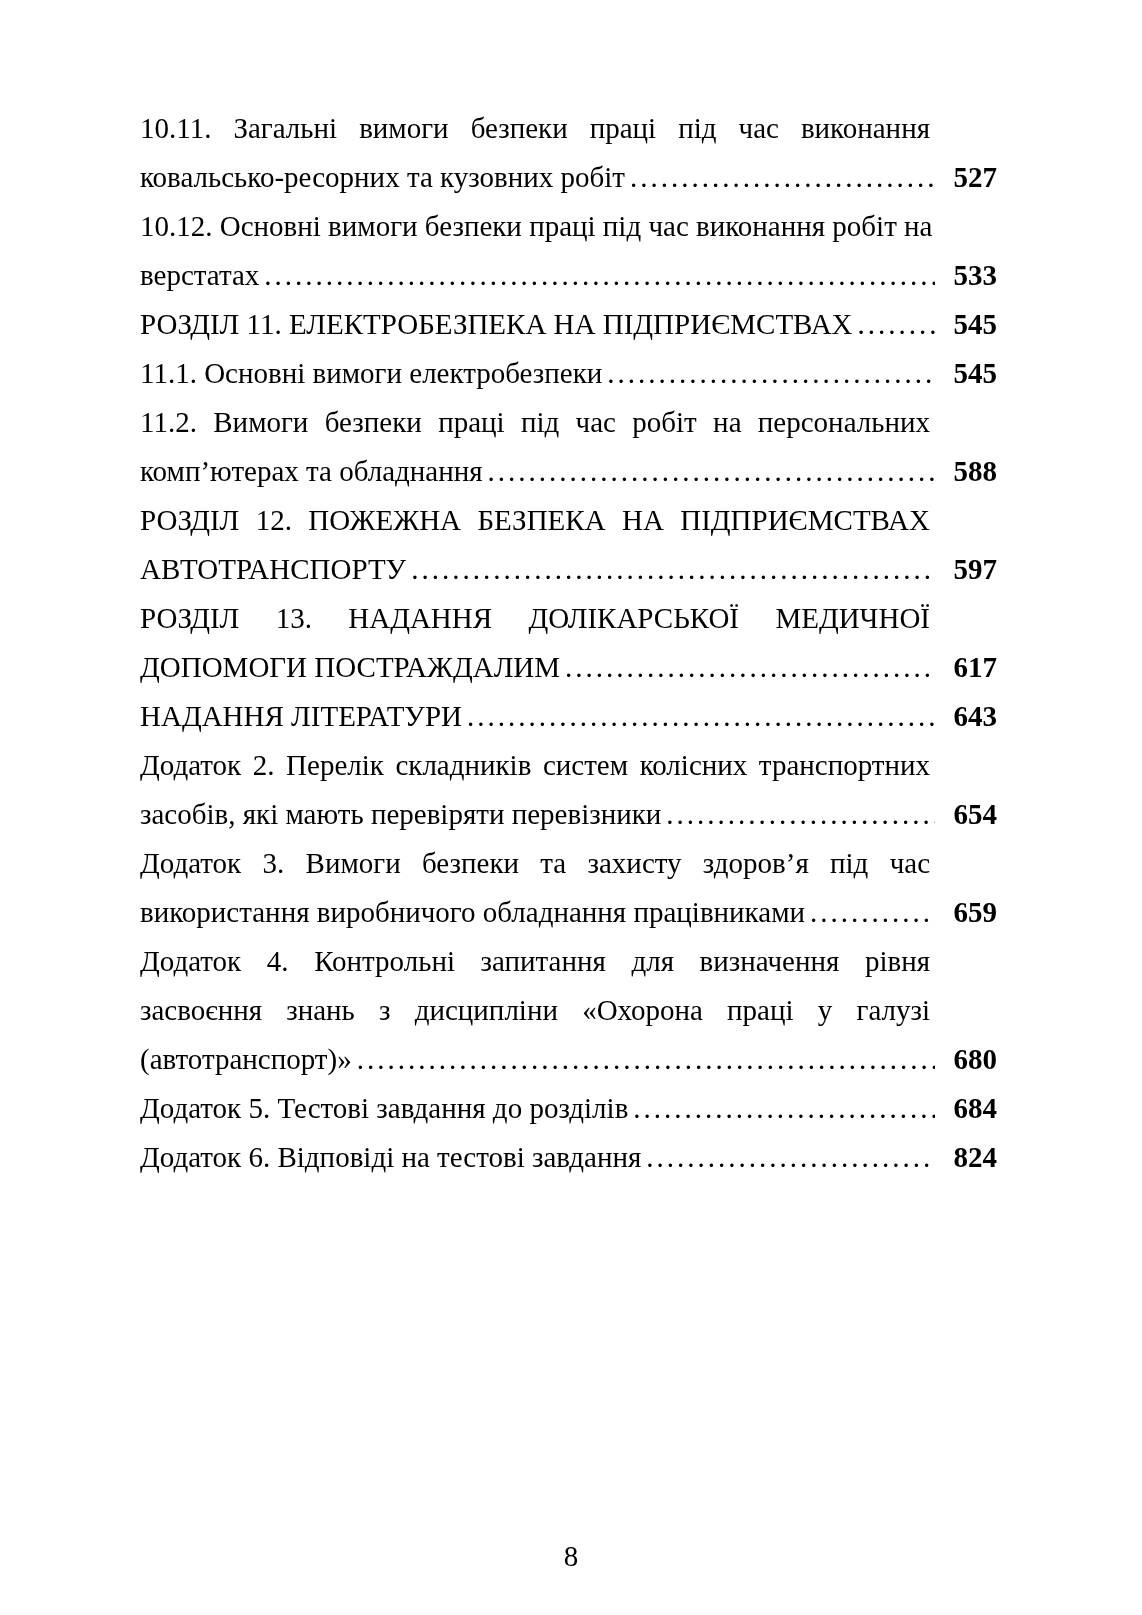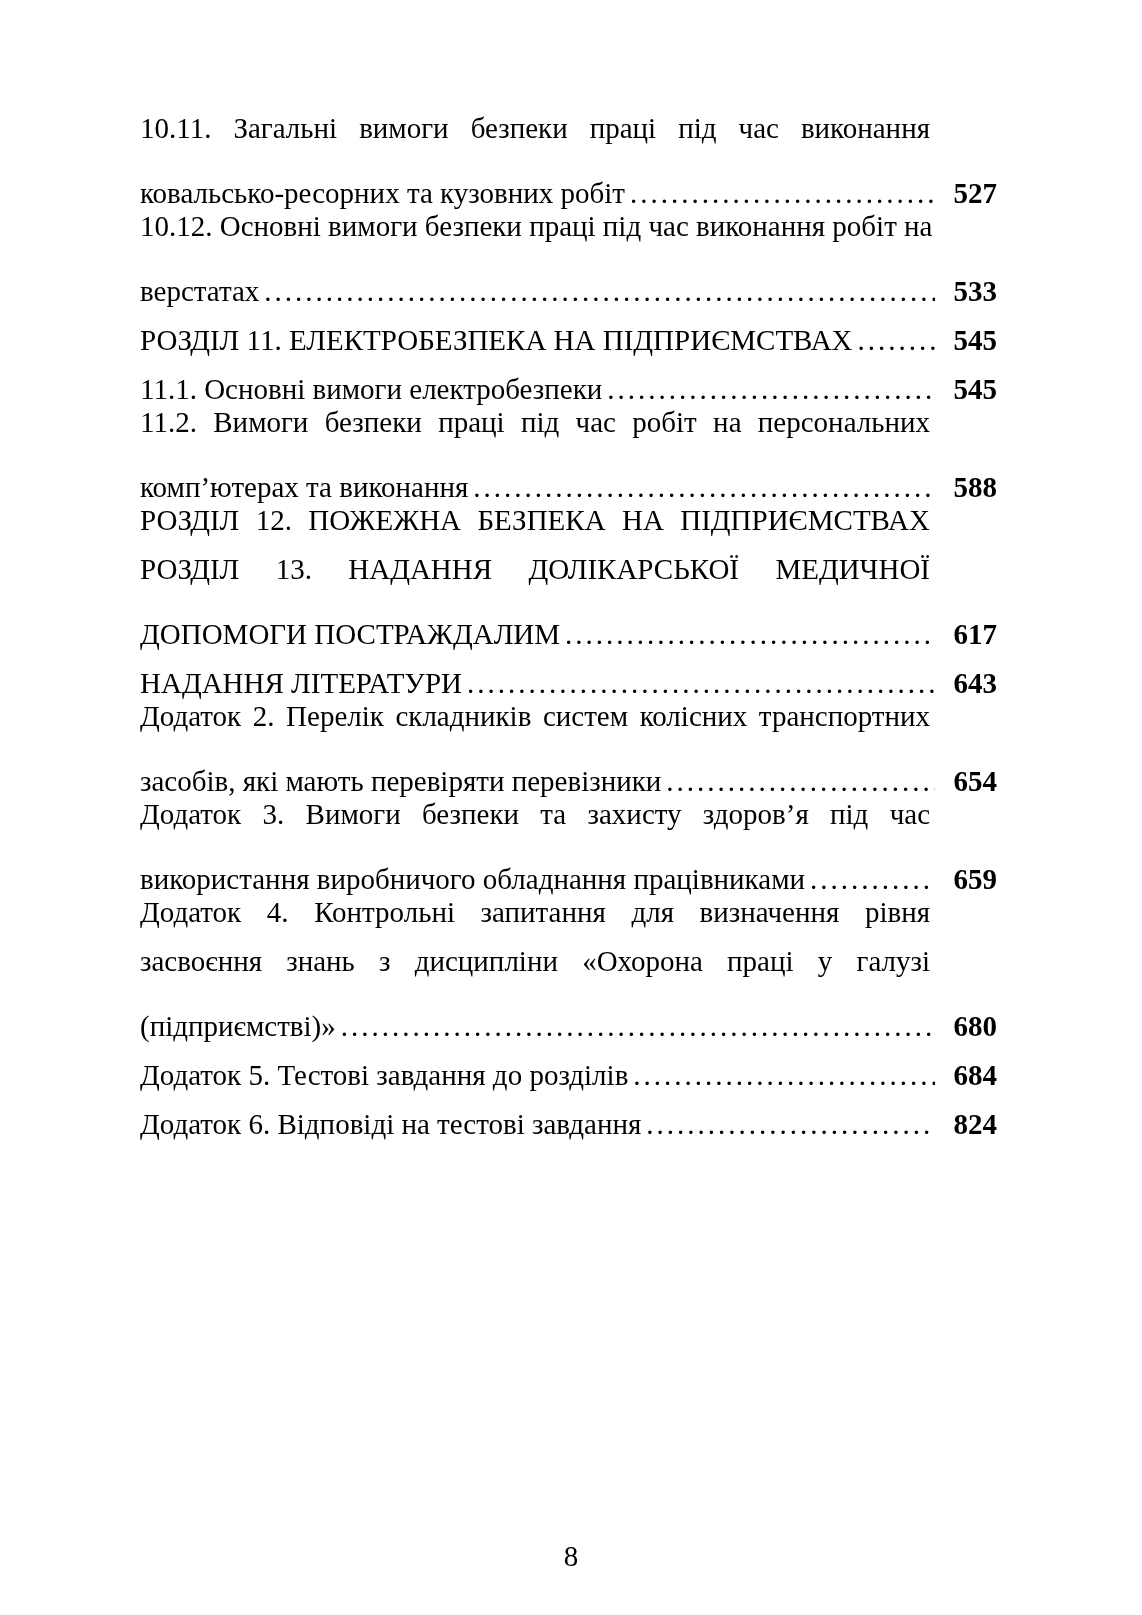--- a/index.html
+++ b/index.html
@@ -26,21 +26,21 @@
     text-align: justify;
     text-align-last: justify;
     text-justify: inter-word;
     padding-right: 67px;
     white-space: nowrap;
   }
   .line.last {
     display: flex;
     align-items: baseline;
   }
-  .txt { flex: 0 0 auto; white-space: pre; margin-top: 16px; }
+  .txt { flex: 0 0 auto; white-space: pre; }
   .leader {
     flex: 1 1 auto;
     min-width: 0;
     overflow: hidden;
     white-space: nowrap;
     margin-left: 5px;
     letter-spacing: 3px;
   }
   .leader::after {
     content: "..........................................................................................................................................................";
@@ -91,27 +91,32 @@
       <div class="entry">
     <div class="line last">
       <span class="txt">11.1. Основні вимоги електробезпеки</span>
       <span class="leader"></span>
       <span class="num">545</span>
     </div>
   </div>
       <div class="entry">
     <div class="line just">11.2. Вимоги безпеки праці під час робіт на персональних</div>
         <div class="line last">
-      <span class="txt">комп’ютерах та виконання</span>
+      <span class="txt">комп’ютерах та обладнання</span>
       <span class="leader"></span>
       <span class="num">588</span>
     </div>
   </div>
       <div class="entry">
     <div class="line just">РОЗДІЛ 12. ПОЖЕЖНА БЕЗПЕКА НА ПІДПРИЄМСТВАХ</div>
+        <div class="line last">
+      <span class="txt">АВТОТРАНСПОРТУ</span>
+      <span class="leader"></span>
+      <span class="num">597</span>
+    </div>
   </div>
       <div class="entry">
     <div class="line just">РОЗДІЛ 13. НАДАННЯ ДОЛІКАРСЬКОЇ МЕДИЧНОЇ</div>
         <div class="line last">
       <span class="txt">ДОПОМОГИ ПОСТРАЖДАЛИМ</span>
       <span class="leader"></span>
       <span class="num">617</span>
     </div>
   </div>
       <div class="entry">
@@ -134,21 +139,21 @@
         <div class="line last">
       <span class="txt">використання виробничого обладнання працівниками</span>
       <span class="leader"></span>
       <span class="num">659</span>
     </div>
   </div>
       <div class="entry">
     <div class="line just">Додаток 4. Контрольні запитання для визначення рівня</div>
         <div class="line just">засвоєння знань з дисципліни «Охорона праці у галузі</div>
         <div class="line last">
-      <span class="txt">(підприємстві)»</span>
+      <span class="txt">(автотранспорт)»</span>
       <span class="leader"></span>
       <span class="num">680</span>
     </div>
   </div>
       <div class="entry">
     <div class="line last">
       <span class="txt">Додаток 5. Тестові завдання до розділів</span>
       <span class="leader"></span>
       <span class="num">684</span>
     </div>

